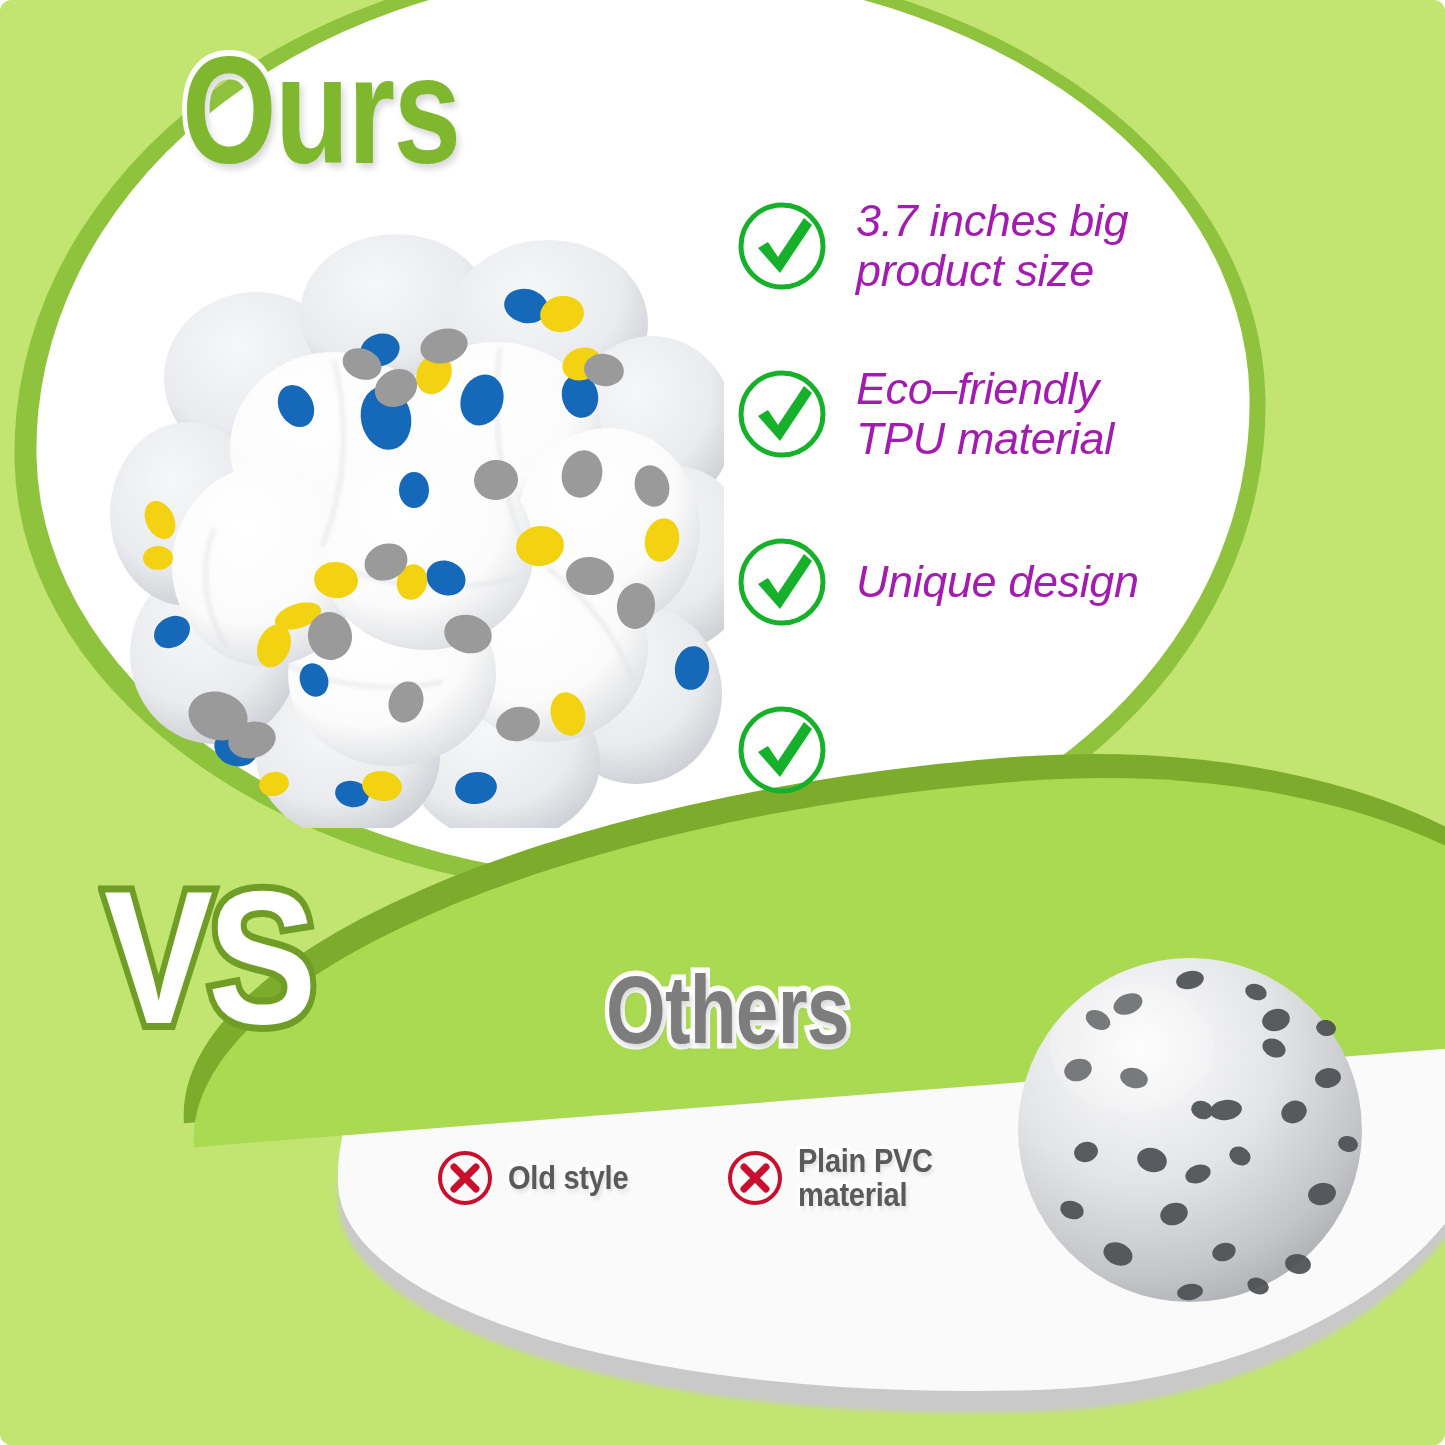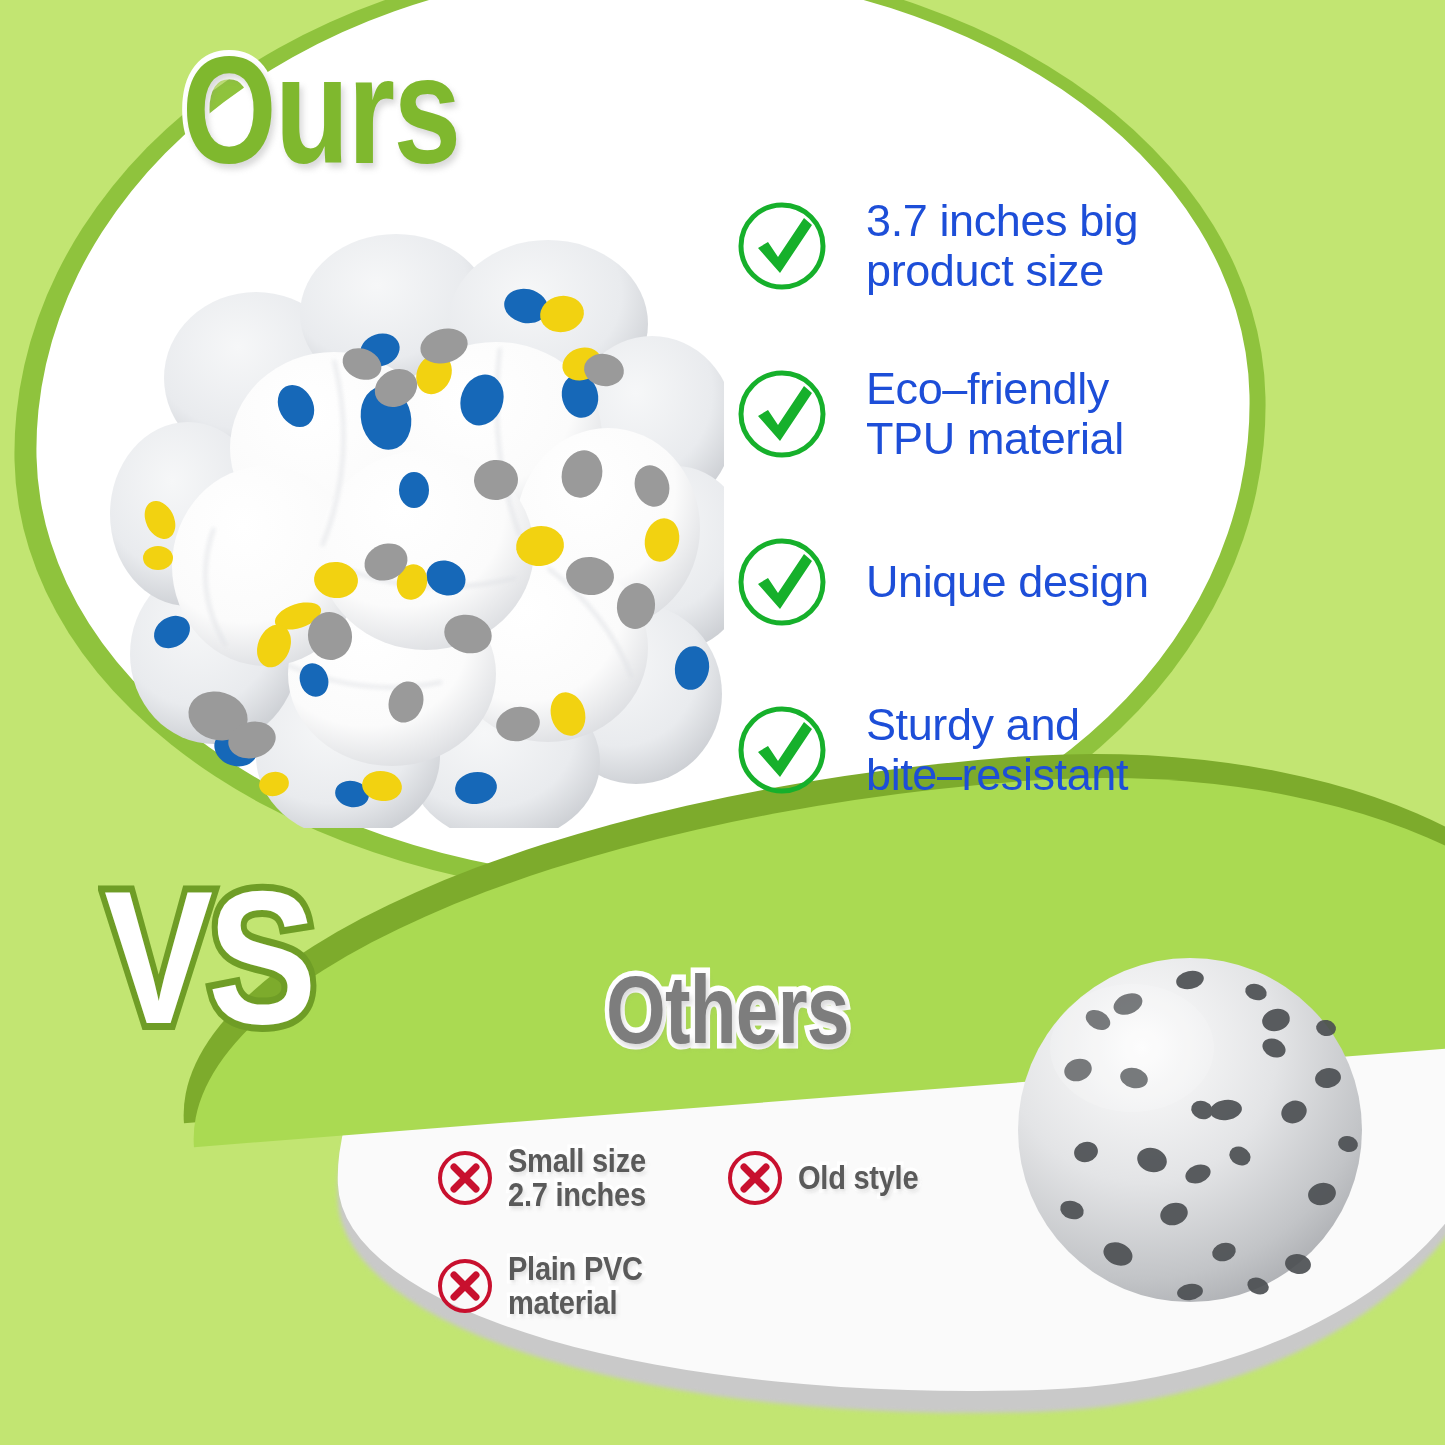--- a/index.html
+++ b/index.html
@@ -8,20 +8,21 @@
     padding: 0;
     background: #ffffff;
   }
   #stage {
     position: relative;
     width: 1445px;
     height: 1445px;
     overflow: hidden;
     background: #c2e572;
     font-family: "Liberation Sans", sans-serif;
+    border-radius: 12px;
     -webkit-font-smoothing: antialiased;
   }
 
   
   .bg-green {
     position: absolute;
     inset: 0;
     background: #c2e572;
   }
 
@@ -153,27 +154,28 @@
     height: 168px;
   }
   .check-circle {
     flex: 0 0 auto;
     width: 92px;
     height: 92px;
     position: relative;
   }
   .check-circle svg { display: block; }
   .pro-text {
-    margin-left: 38px;
+    margin-left: 28px;
     font-size: 45px;
     line-height: 1.12;
-    color: #1d4ed8;
+    color: #a21caf;
     font-weight: normal;
     letter-spacing: -0.4px;
     white-space: pre-line;
+    font-style: italic;
   }
 
   
   .cons {
     position: absolute;
     left: 436px;
     top: 1124px;
     width: 590px;
   }
   .cons-grid {
@@ -421,37 +423,25 @@
       </span>
       <span class="pro-text">Unique design</span>
     </div>
     <div class="pro-row">
       <span class="check-circle">
         <svg viewBox="0 0 92 92" width="92" height="92">
           <circle cx="46" cy="46" r="41" fill="none" stroke="#16b02b" stroke-width="5"></circle>
           <path d="M22 48 L32 42 L42 57 L68 18 L76 25 L44 73 Z" fill="#16b02b"></path>
         </svg>
       </span>
-      <span class="pro-text">Sturdy and
-bite–resistant</span>
     </div>
   </div>
 
   <div class="cons">
     <div class="cons-grid">
-      <div class="con-row">
-        <span class="x-circle">
-          <svg viewBox="0 0 58 58" width="58" height="58">
-            <circle cx="29" cy="29" r="25" fill="none" stroke="#c8102e" stroke-width="4"></circle>
-            <path d="M18 18 L40 40 M40 18 L18 40" stroke="#c8102e" stroke-width="7" stroke-linecap="round"></path>
-          </svg>
-        </span>
-        <span class="con-text">Small size
-2.7 inches</span>
-      </div>
       <div class="con-row">
         <span class="x-circle">
           <svg viewBox="0 0 58 58" width="58" height="58">
             <circle cx="29" cy="29" r="25" fill="none" stroke="#c8102e" stroke-width="4"></circle>
             <path d="M18 18 L40 40 M40 18 L18 40" stroke="#c8102e" stroke-width="7" stroke-linecap="round"></path>
           </svg>
         </span>
         <span class="con-text">Old style</span>
       </div>
       <div class="con-row">

